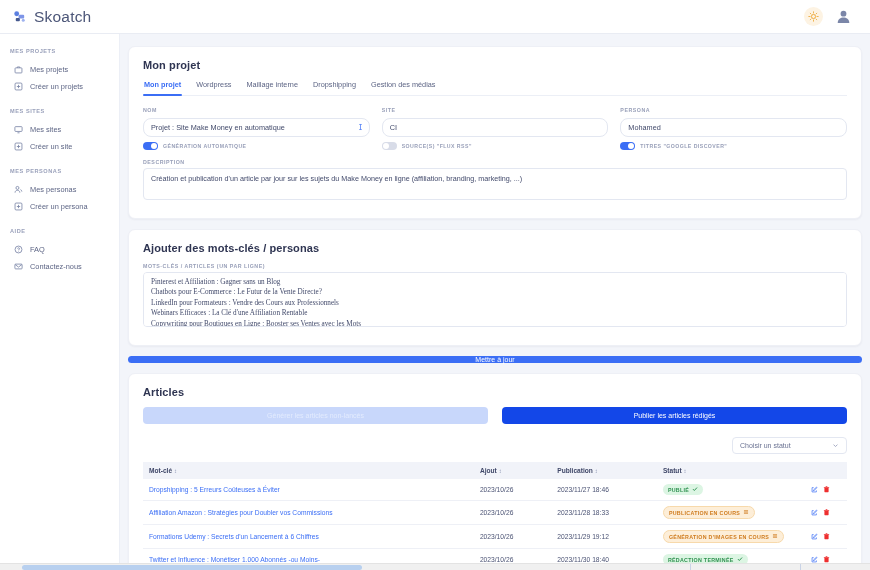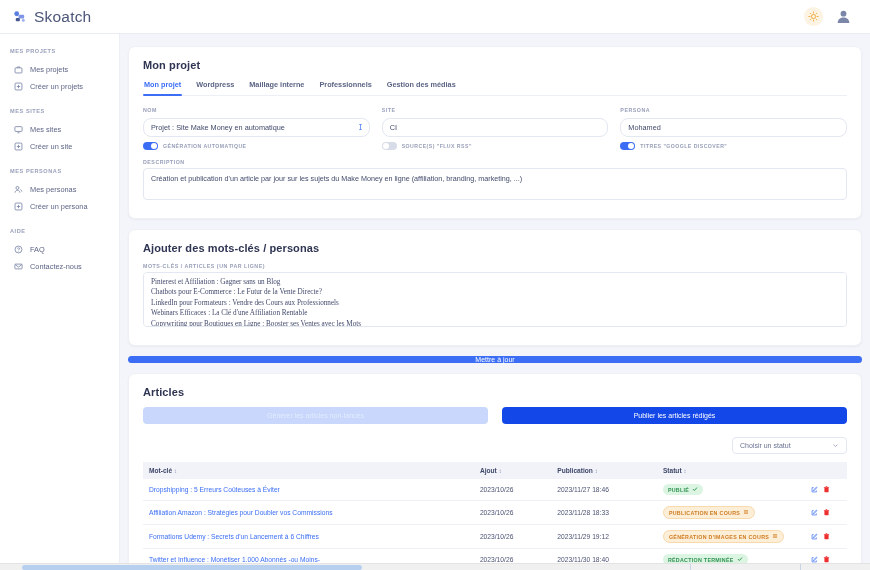--- a/index.html
+++ b/index.html
@@ -78,21 +78,21 @@
     box-shadow: 0 1px 2px rgba(35,45,85,.05);
     padding: 12px 14px 14px 14px;
     margin-bottom: 10px;
   }
   .card-title { font-size: 11px; font-weight: 700; color: #2f3552; margin-bottom: 9px; letter-spacing: .1px; }
 
   
   .tabs { display: flex; gap: 13px; border-bottom: 1px solid #eceff6; margin-bottom: 11px; }
   .tab {
     font-size: 7.3px; color: #5c6484; padding: 0 1px 6px 1px;
-    cursor: pointer; white-space: nowrap; position: relative; font-weight: bold;
+    cursor: pointer; white-space: nowrap; position: relative;
   }
   .tab.active { color: #3b6ef5; font-weight: 600; }
   .tab.active::after {
     content: ""; position: absolute; left: 0; right: 0; bottom: -1px;
     height: 1.6px; background: #3b6ef5; border-radius: 2px;
   }
 
   
   .form-row { display: flex; gap: 12px; }
   .field { flex: 1; min-width: 0; }
@@ -358,21 +358,21 @@
 
     <main class="content">
 
       <section class="card">
         <div class="card-title">Mon projet</div>
 
         <div class="tabs">
           <div class="tab active">Mon projet</div>
           <div class="tab">Wordpress</div>
           <div class="tab">Maillage interne</div>
-          <div class="tab">Professionnels</div>
+          <div class="tab">Dropshipping</div>
           <div class="tab">Gestion des médias</div>
         </div>
 
         <div class="form-row">
 
           <div class="field">
             <label class="flabel">NOM</label>
             <div class="input-wrap">
               <input class="input" value="Projet : Site Make Money en automatique" style="">
               <span class="input-ico">

